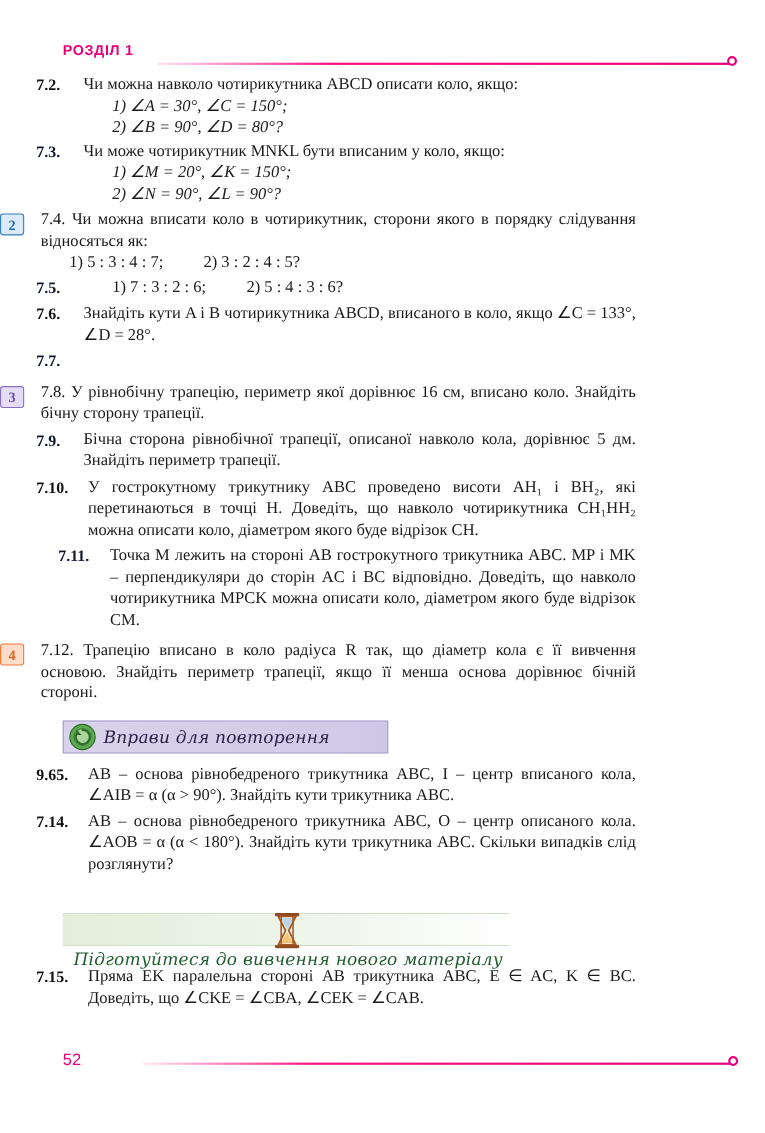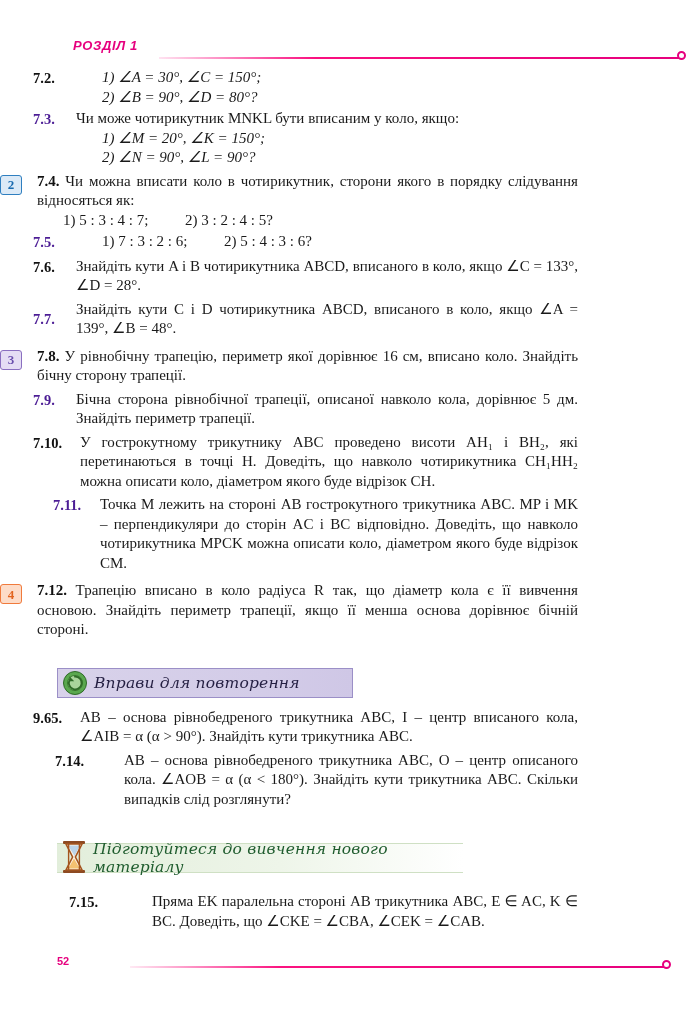--- a/index.html
+++ b/index.html
@@ -7,21 +7,21 @@
     width:695px;height:1030px;
     background:#ffffff;
     font-family:"Liberation Serif", serif;
     color:#1a1a1a;
     position:relative;
     overflow:hidden;
   }
 
   
   .page-header{
-    position:absolute; left:16px; top:0; width:550px; height:62px;font-style:italic;
+    position:absolute; left:0; top:0; width:550px; height:62px;
   }
   .chapter-label{
     position:absolute; left:57px; top:38px;
     font-family:"Liberation Sans", sans-serif;
     font-weight:bold; font-size:13px; letter-spacing:.6px;
     color:#e6007e;
   }
   .header-rule{
     position:absolute; left:143px; top:57px; width:522px; height:2px;
     background:linear-gradient(to right,#ffe3f1 0%,#fa0f7f 30%,#e6007e 100%);
@@ -29,21 +29,21 @@
   .header-dot{
     position:absolute; left:661px; top:51px; width:9px; height:9px;
     border:2.2px solid #e6007e; border-radius:50%; background:#fff;
     box-sizing:border-box;
   }
 
   
   .page-number{
     position:absolute; left:57px; top:955px;
     font-family:"Liberation Sans", sans-serif;
-    font-weight:bold; font-size:11px; color:#e6007e;
+    font-weight:normal; font-size:15px; color:#e6007e;
   }
   .footer-rule{
     position:absolute; left:130px; top:966px; width:536px; height:2px;
     background:linear-gradient(to right,#ffeaf4 0%,#fb1380 28%,#e6007e 100%);
   }
   .footer-dot{
     position:absolute; left:662px; top:960px; width:9px; height:9px;
     border:2.2px solid #e6007e; border-radius:50%; background:#fff;
     box-sizing:border-box;
   }
@@ -66,32 +66,32 @@
   .ex-num{
     flex:0 0 auto;
     width:43px;
     font-weight:bold;
     font-size:14.5px;
     line-height:19.5px;
     text-align:left;
     padding-top:1px;
   }
   .ex-num.wide{width:47px;}
-  .ex-num.blue{color:#4c1d95;}
+  .ex-num.blue{color:#0f172a;}
   .ex-num.dark{color:#111;}
   .ex-body{
     flex:1 1 auto;
     font-size:15px;
     line-height:19.5px;
     text-align:justify;
     text-justify:inter-word;
   }
   .ex-body .ln{display:block;}
   .ex.has-badge .ex-body{font-size:15px;}
-  .inline-num{font-weight:bold;color:#111;}
+  .inline-num{font-weight:normal;color:#111;}
 
   
   .sub-row{display:block; padding-left:26px;}
   .sub-row .s1{display:inline-block; min-width:122px;}
   .sub-row-tight{display:block; padding-left:26px;font-style:italic;}
 
   
   .badge{
     width:22px;height:20px;
     box-sizing:border-box;
@@ -102,34 +102,35 @@
     line-height:1;
   }
   .badge-2{border:1.6px solid #2f7fc0;background:#dceaf7;color:#1a6bb0;}
   .badge-3{border:1.6px solid #8a6fc0;background:#e5ddf4;color:#6a4fae;}
   .badge-4{border:1.6px solid #f07a3c;background:#fddcc8;color:#e2641f;}
 
   
   .banner{
     position:relative;
     height:30px;
-    margin:28px 0 10px 57px;
+    margin:14px 0 10px 57px;
     display:flex; align-items:center;
     box-sizing:border-box;
   }
   .banner-purple{
     width:296px;
     background:linear-gradient(to right,#d8d2ea 0%,#d3cce8 70%,#cfc7e6 100%);
     border:1px solid #9b8fc7;
   }
   .banner-green{
     width:406px;
     background:linear-gradient(to right,#e2eedb 0%,#eef5e9 55%,#ffffff 100%);
     border-top:1px solid #cfe0c4;
     border-bottom:1px solid #cfe0c4;
+    flex-direction:column;
   }
   .banner-title{
     font-family:"DejaVu Serif", serif;
     font-style:italic;
     font-size:15.5px;
     letter-spacing:.2px;
   }
   .banner-purple .banner-title{color:#241f42; margin-left:6px;}
   .banner-green .banner-title{color:#1f5c2e; margin-left:4px;}
 
@@ -152,20 +153,21 @@
   <div class="header-rule"></div>
   <div class="header-dot"></div>
 </div>
 
 <div class="content">
 
   <div class="ex">
     <div class="ex-badge-col"></div>
     <div class="ex-num dark">7.2.</div>
     <div class="ex-body">
+      <span class="ln">Чи можна навколо чотирикутника ABCD описати коло, якщо:</span>
       <span class="sub-row-tight">1) ∠A = 30°, ∠C = 150°;</span>
       <span class="sub-row-tight">2) ∠B = 90°, ∠D = 80°?</span>
     </div>
   </div>
 
   <div class="ex">
     <div class="ex-badge-col"></div>
     <div class="ex-num blue">7.3.</div>
     <div class="ex-body">
       <span class="ln">Чи може чотирикутник MNKL бути вписаним у коло, якщо:</span>
@@ -199,21 +201,20 @@
 
   <div class="ex" style="margin-top:4px;">
     <div class="ex-badge-col"></div>
     <div class="ex-num dark">7.6.</div>
     <div class="ex-body">Знайдіть кути A і B чотирикутника ABCD, вписаного в коло, якщо ∠C = 133°, ∠D = 28°.</div>
   </div>
 
   <div class="ex" style="margin-top:4px;align-items:center;">
     <div class="ex-badge-col"></div>
     <div class="ex-num blue">7.7.</div>
-    <div class="ex-body">Знайдіть кути C і D чотирикутника ABCD, вписаного в коло, якщо ∠A = 139°, ∠B = 48°.</div>
   </div>
 
   <div class="ex has-badge" style="margin-top:8px;">
     <div class="ex-badge-col">
       <div class="badge badge-3">3</div>
     </div>
     <div class="ex-body" style="padding-left:4px;">
       <span class="inline-num">7.8.</span>
       <span>У рівнобічну трапецію, периметр якої дорівнює 16 см, вписано коло. Знайдіть бічну сторону трапеції.</span>
     </div>
@@ -258,41 +259,41 @@
     </span>
     <span class="banner-title">Вправи для повторення</span>
   </div>
 
   <div class="ex">
     <div class="ex-badge-col"></div>
     <div class="ex-num wide dark">9.65.</div>
     <div class="ex-body">AB – основа рівнобедреного трикутника ABC, I – центр вписаного кола, ∠AIB = α (α &gt; 90°). Знайдіть кути трикутника ABC.</div>
   </div>
 
-  <div class="ex" style="margin-top:4px;gap:22px;">
+  <div class="ex" style="margin-top:4px;">
     <div class="ex-badge-col"></div>
     <div class="ex-num wide dark">7.14.</div>
     <div class="ex-body">AB – основа рівнобедреного трикутника ABC, O – центр описаного кола. ∠AOB = α (α &lt; 180°). Знайдіть кути трикутника ABC. Скільки випадків слід розглянути?</div>
   </div>
 
   <div class="banner banner-green" style="margin-top:34px;">
     <span class="icon-hourglass">
       <svg width="30" height="34" viewBox="0 0 30 34">
         <rect x="4" y="1" width="22" height="3" rx="1" fill="#8d4a22"></rect>
         <rect x="4" y="30" width="22" height="3" rx="1" fill="#8d4a22"></rect>
         <path d="M7 4 L23 4 L16.4 17 L23 30 L7 30 L13.6 17 Z" fill="#fdf6ea" stroke="#a4551f" stroke-width="1.6"></path>
         <path d="M9 5.6 L21 5.6 L15.6 16 Z" fill="#bcd4e8"></path>
         <path d="M15 18.4 L20.8 28.6 L9.2 28.6 Z" fill="#f4c272"></path>
         <path d="M9.6 4 L9.6 30 M20.4 4 L20.4 30" stroke="#a4551f" stroke-width="1.4" fill="none"></path>
       </svg>
     </span>
     <span class="banner-title">Підготуйтеся до вивчення нового матеріалу</span>
   </div>
 
-  <div class="ex" style="margin-top:19px;gap:36px;">
+  <div class="ex" style="margin-top:19px;">
     <div class="ex-badge-col"></div>
     <div class="ex-num wide dark">7.15.</div>
     <div class="ex-body">Пряма EK паралельна стороні AB трикутника ABC, E ∈ AC, K ∈ BC. Доведіть, що ∠CKE = ∠CBA, ∠CEK = ∠CAB.</div>
   </div>
 
 </div>
 
 <div class="page-number">52</div>
 <div class="footer-rule"></div>
 <div class="footer-dot"></div>

